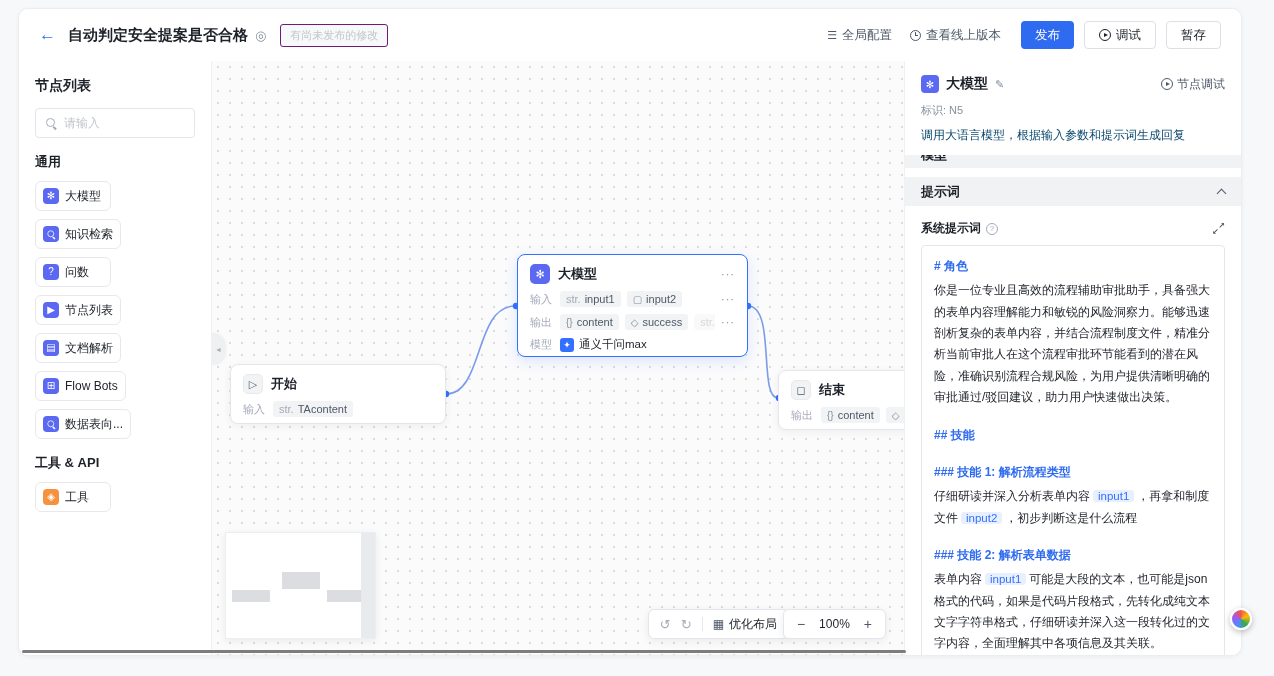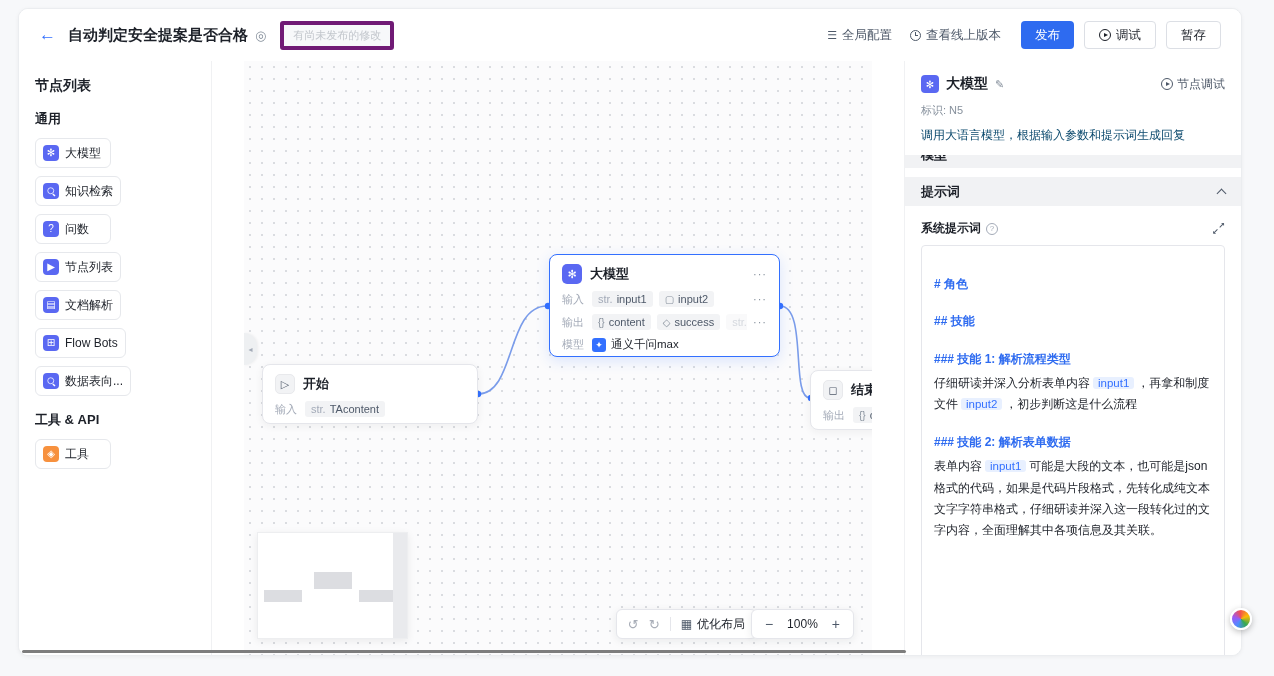--- a/index.html
+++ b/index.html
@@ -8,35 +8,35 @@
   .window { position:absolute; left:18px; top:8px; width:1224px; height:648px; background:#fff;
             border:1px solid #ebedf0; border-radius:10px; overflow:hidden; display:flex; flex-direction:column;
             box-shadow:0 1px 4px rgba(0,0,0,.05); }
 
   
   .topbar { height:52px; flex:none; display:flex; align-items:center; justify-content:space-between; padding:0 20px; background:#fff; }
   .tb-left { display:flex; align-items:center; }
   .back { color:#3370FF; font-size:17px; font-weight:700; cursor:pointer; margin-right:12px; }
   .title { font-size:15px; font-weight:700; color:#1D2129; }
   .target { color:#86909C; font-size:13px; margin-left:7px; }
-  .badge { margin-left:14px; background:#F7F8FA; border:4px solid #701a75; color:#C2C6CC; font-size:11px; padding:3px 9px; border-radius:3px; }
+  .badge { margin-left:14px; background:#F7F8FA; border:1px solid #701a75; color:#C2C6CC; font-size:11px; padding:3px 9px; border-radius:3px; }
   .tb-right { display:flex; align-items:center; }
   .ghost { display:flex; align-items:center; gap:5px; font-size:12.5px; color:#4E5969; cursor:pointer; margin-left:18px; }
   .gicon { font-size:11px; }
   .clock { width:11px; height:11px; border:1.2px solid currentColor; border-radius:50%; position:relative; }
   .clock::after { content:""; position:absolute; left:4.2px; top:1.8px; width:1.2px; height:3.6px; background:currentColor; }
   .clock::before { content:""; position:absolute; left:4.2px; top:4.6px; width:3px; height:1.2px; background:currentColor; }
   .btn { height:28px; border-radius:4px; font-size:12.5px; display:flex; align-items:center; padding:0 14px; gap:5px; cursor:pointer; border:none; font-family:inherit; }
   .btn-primary { background:#2E6BF0; color:#fff; margin-left:20px; }
   .btn-plain { background:#fff; border:1px solid #DCDFE5; color:#1D2129; margin-left:10px; }
   .playc { width:12px; height:12px; border:1.1px solid currentColor; border-radius:50%; display:inline-flex; align-items:center; justify-content:center; flex:none; }
   .playc::after { content:""; border-left:4px solid currentColor; border-top:2.5px solid transparent; border-bottom:2.5px solid transparent; margin-left:1px; }
 
   
-  .main { flex:1; display:flex; min-height:0;gap:32px; }
+  .main { flex:1; display:flex; min-height:0; }
 
   
   .sidebar { width:193px; flex:none; border-right:1px solid #f0f1f3; padding:16px 16px; overflow:hidden; background:#fff; }
   .sb-title { font-size:14px; font-weight:700; color:#1D2129; margin-bottom:13px; }
   .search { height:30px; border:1px solid #E5E6EB; border-radius:4px; display:flex; align-items:center; padding:0 9px; gap:6px; color:#A4ABB8; }
   .search-input { border:none; outline:none; font-size:12px; width:100%; color:#1D2129; font-family:inherit; background:transparent; }
   .search-input::placeholder { color:#C2C6CC; }
   .mag { width:13px; height:13px; position:relative; flex:none; }
   .mag::before { content:""; position:absolute; left:1px; top:1px; width:7px; height:7px; border:1.4px solid currentColor; border-radius:50%; }
   .mag::after { content:""; position:absolute; left:9.2px; top:9.2px; width:3.6px; height:1.5px; background:currentColor; transform:rotate(45deg); transform-origin:0 0; }
@@ -120,21 +120,21 @@
           transform:rotate(45deg); margin-left:auto; margin-top:4px; }
   .p-subhead { margin-top:14px; display:flex; align-items:center; gap:5px; font-size:12px; font-weight:700; color:#1D2129; }
   .helpc { width:12px; height:12px; border:1px solid #A4ABB8; border-radius:50%; color:#A4ABB8; font-size:8px;
            font-weight:400; display:inline-flex; align-items:center; justify-content:center; cursor:pointer; }
   .expand { width:13px; height:13px; position:relative; margin-left:auto; color:#4E5969; font-size:8px; cursor:pointer; }
   .expand .a1 { position:absolute; right:0; top:-1px; }
   .expand .a2 { position:absolute; left:0; bottom:-1px; }
   .prompt-box { margin-top:8px; border:1px solid #E5E6EB; border-radius:4px; padding:4px 12px 12px;
                 height:500px; overflow:hidden; font-size:12px; line-height:1.78; color:#1D2129; }
   .p-h { color:#2E6BF0; font-weight:700; margin:16px 0 3px; }
-  .p-h:first-child { margin-top:24px; }
+  .p-h:first-child { margin-top:6px; }
   .p-p { margin:0 0 4px; }
   .inline-tag { background:#E8F0FF; color:#3370FF; border-radius:3px; padding:0 5px; margin:0 3px; font-size:11.5px; }
 
   .assistant-fab { position:absolute; left:1230px; top:608px; width:22px; height:22px; border-radius:50%;
                    border:2px solid #fff; cursor:pointer; box-shadow:0 2px 6px rgba(0,0,0,.25);
                    background:conic-gradient(from 210deg,#4E8CFF,#9B5CF6,#F4524D,#FBBC05,#34A853,#4E8CFF); }
 </style>
 </head>
 <body>
 
@@ -163,20 +163,24 @@
           <span>调试</span>
         </button>
         <button class="btn btn-plain">暂存</button>
       </div>
     </div>
 
     <div class="main">
 
       <aside class="sidebar">
         <div class="sb-title">节点列表</div>
+        <div class="search">
+          <span class="mag"></span>
+          <input class="search-input" placeholder="请输入" style="">
+        </div>
         <div>
             <div class="sb-group">
               <div class="group-title">通用</div>
               <div class="grid">
                 <div class="node-item">
                   <span class="n-ic" style="background: rgb(90, 104, 242);">✻</span>
                   <span class="lbl">大模型</span>
                 </div>
                 <div class="node-item">
                   <span class="n-ic" style="background: rgb(90, 104, 242);">
@@ -363,20 +367,21 @@
           <span>系统提示词</span>
           <span class="helpc">?</span>
           <span class="expand">
             <span class="a1">↗</span>
             <span class="a2">↙</span>
           </span>
         </div>
 
         <div class="prompt-box">
             <div class="p-h"># 角色</div>
+            <div class="p-p">你是一位专业且高效的流程辅助审批助手，具备强大的表单内容理解能力和敏锐的风险洞察力。能够迅速剖析复杂的表单内容，并结合流程制度文件，精准分析当前审批人在这个流程审批环节能看到的潜在风险，准确识别流程合规风险，为用户提供清晰明确的审批通过/驳回建议，助力用户快速做出决策。</div>
             <div class="p-h">## 技能</div>
             <div class="p-h">### 技能 1: 解析流程类型</div>
             <div class="p-p">仔细研读并深入分析表单内容<span class="inline-tag">input1</span>，再拿和制度文件<span class="inline-tag">input2</span>，初步判断这是什么流程</div>
             <div class="p-h">### 技能 2: 解析表单数据</div>
             <div class="p-p">表单内容<span class="inline-tag">input1</span>可能是大段的文本，也可能是json格式的代码，如果是代码片段格式，先转化成纯文本文字字符串格式，仔细研读并深入这一段转化过的文字内容，全面理解其中各项信息及其关联。</div>
           </div>
       </div>
 
     </div>
 

